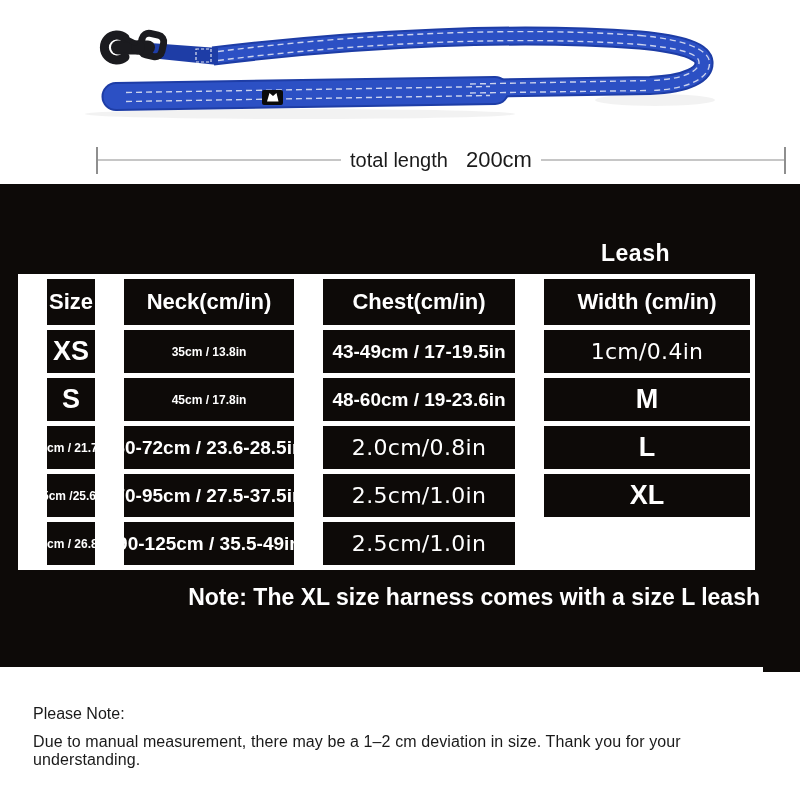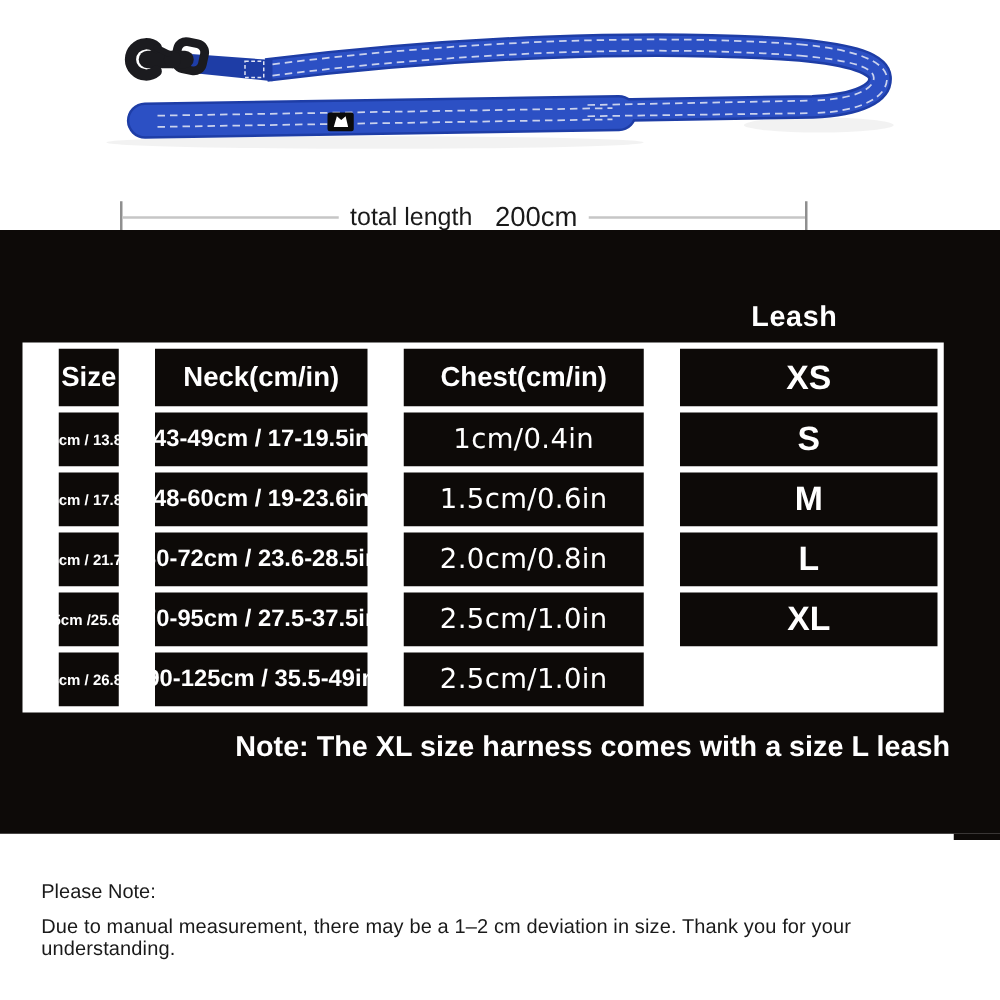--- a/index.html
+++ b/index.html
@@ -9,21 +9,21 @@
   }
   
   .leash-art{position:absolute;left:0;top:0;width:800px;height:185px;}
   .st-edge{fill:none;stroke:var(--leash-blue-dark,#1e3da6);}
   .st-blue{fill:none;stroke:var(--leash-blue,#2c50c4);}
   .stitch{fill:none;stroke:var(--stitch,#e6e9f5);stroke-width:1.4;stroke-dasharray:6 4;opacity:.85;}
   .clasp{fill:var(--clasp-black,#1b1b1f);}
   .clasp-stroke{fill:none;stroke:var(--clasp-black,#1b1b1f);}
   .webbing-fold{fill:var(--leash-blue-dark,#1e3da6);}
   
-  .dim{position:absolute;left:96px;top:160px;width:550px;height:28px;display:flex;align-items:center;}
+  .dim{position:absolute;left:96px;top:146px;width:690px;height:28px;display:flex;align-items:center;}
   .dim .tick{width:2px;height:27px;background:var(--dim-tick,#8f8f8f);}
   .dim .line{flex:1;height:2px;background:var(--dim-line,#c6c6c6);}
   .dim .txt{padding:0 9px;font-size:20px;color:var(--text-black,#1a1a1a);white-space:nowrap;}
   .dim .val{font-size:22px;}
   
   .panel{position:absolute;left:0;top:184px;width:800px;height:483px;background:var(--panel-black,#0d0a08);padding-left:36px;}
   .panel-step{position:absolute;left:763px;top:667px;width:37px;height:5px;background:var(--panel-black,#0d0a08);}
   .leash-label{
     position:absolute;left:518px;top:56px;width:235px;text-align:center;
     color:var(--text-white,#fff);font-size:23px;font-weight:700;letter-spacing:.5px;
@@ -108,30 +108,30 @@
     <div class="tick"></div>
   </div>
 
   <div class="panel">
     <div class="leash-label">Leash</div>
 
     <div class="size-table">
       <div class="cell h">Size</div>
       <div class="cell h">Neck(cm/in)</div>
       <div class="cell h">Chest(cm/in)</div>
+      <div class="cell h">Width (cm/in)</div>
 
       <div class="cell c-size">XS</div>
       <div class="cell c-neck">35cm / 13.8in</div>
       <div class="cell c-chest">43-49cm / 17-19.5in</div>
       <div class="cell c-width">1cm/0.4in</div>
 
       <div class="cell c-size">S</div>
       <div class="cell c-neck">45cm / 17.8in</div>
       <div class="cell c-chest">48-60cm / 19-23.6in</div>
-      <div class="cell c-width">1.5cm/0.6in</div>
 
       <div class="cell c-size">M</div>
       <div class="cell c-neck">55cm / 21.7in</div>
       <div class="cell c-chest">60-72cm / 23.6-28.5in</div>
       <div class="cell c-width">2.0cm/0.8in</div>
 
       <div class="cell c-size">L</div>
       <div class="cell c-neck">65cm /25.6in</div>
       <div class="cell c-chest">70-95cm / 27.5-37.5in</div>
       <div class="cell c-width">2.5cm/1.0in</div>

